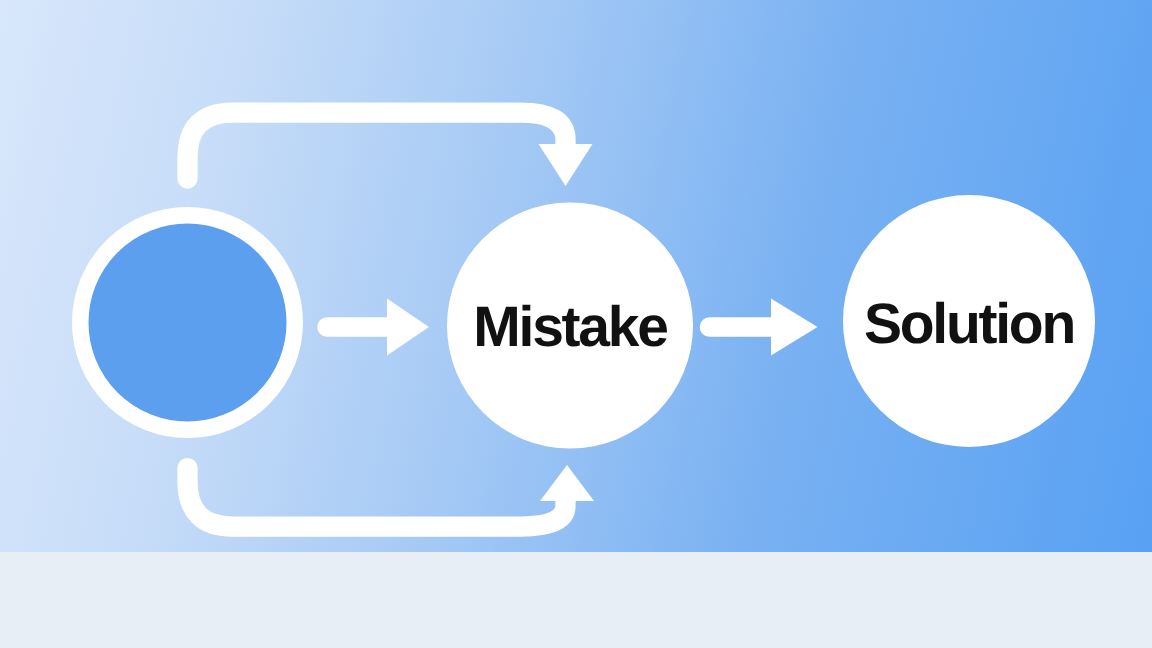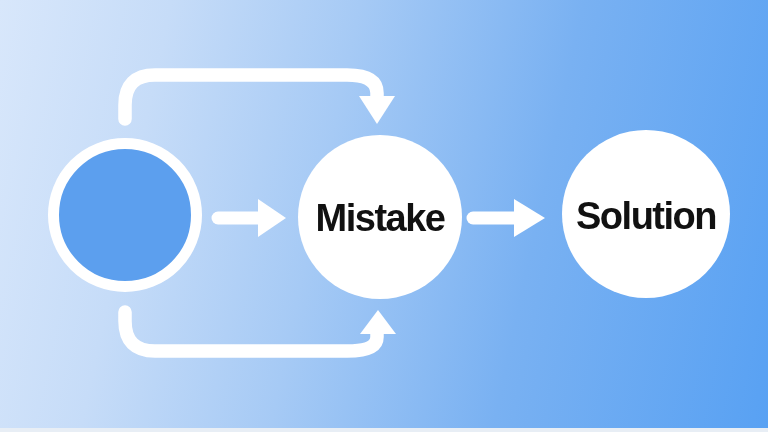--- a/index.html
+++ b/index.html
@@ -4,21 +4,21 @@
 <style>
   html, body {
     margin: 0;
     padding: 0;
     background: #e8eef5;
     font-family: "Liberation Sans", sans-serif;
   }
   .stage {
     position: relative;
     width: 768px;
-    height: 428px;
+    height: 368px;
     overflow: hidden;
     background: linear-gradient(102deg,
       #d8e7fb 0%,
       #c6dcf8 20%,
       #a6caf5 42%,
       #79b1f2 68%,
       #58a1f3 100%);
   }
   .stage svg {
     position: absolute;

